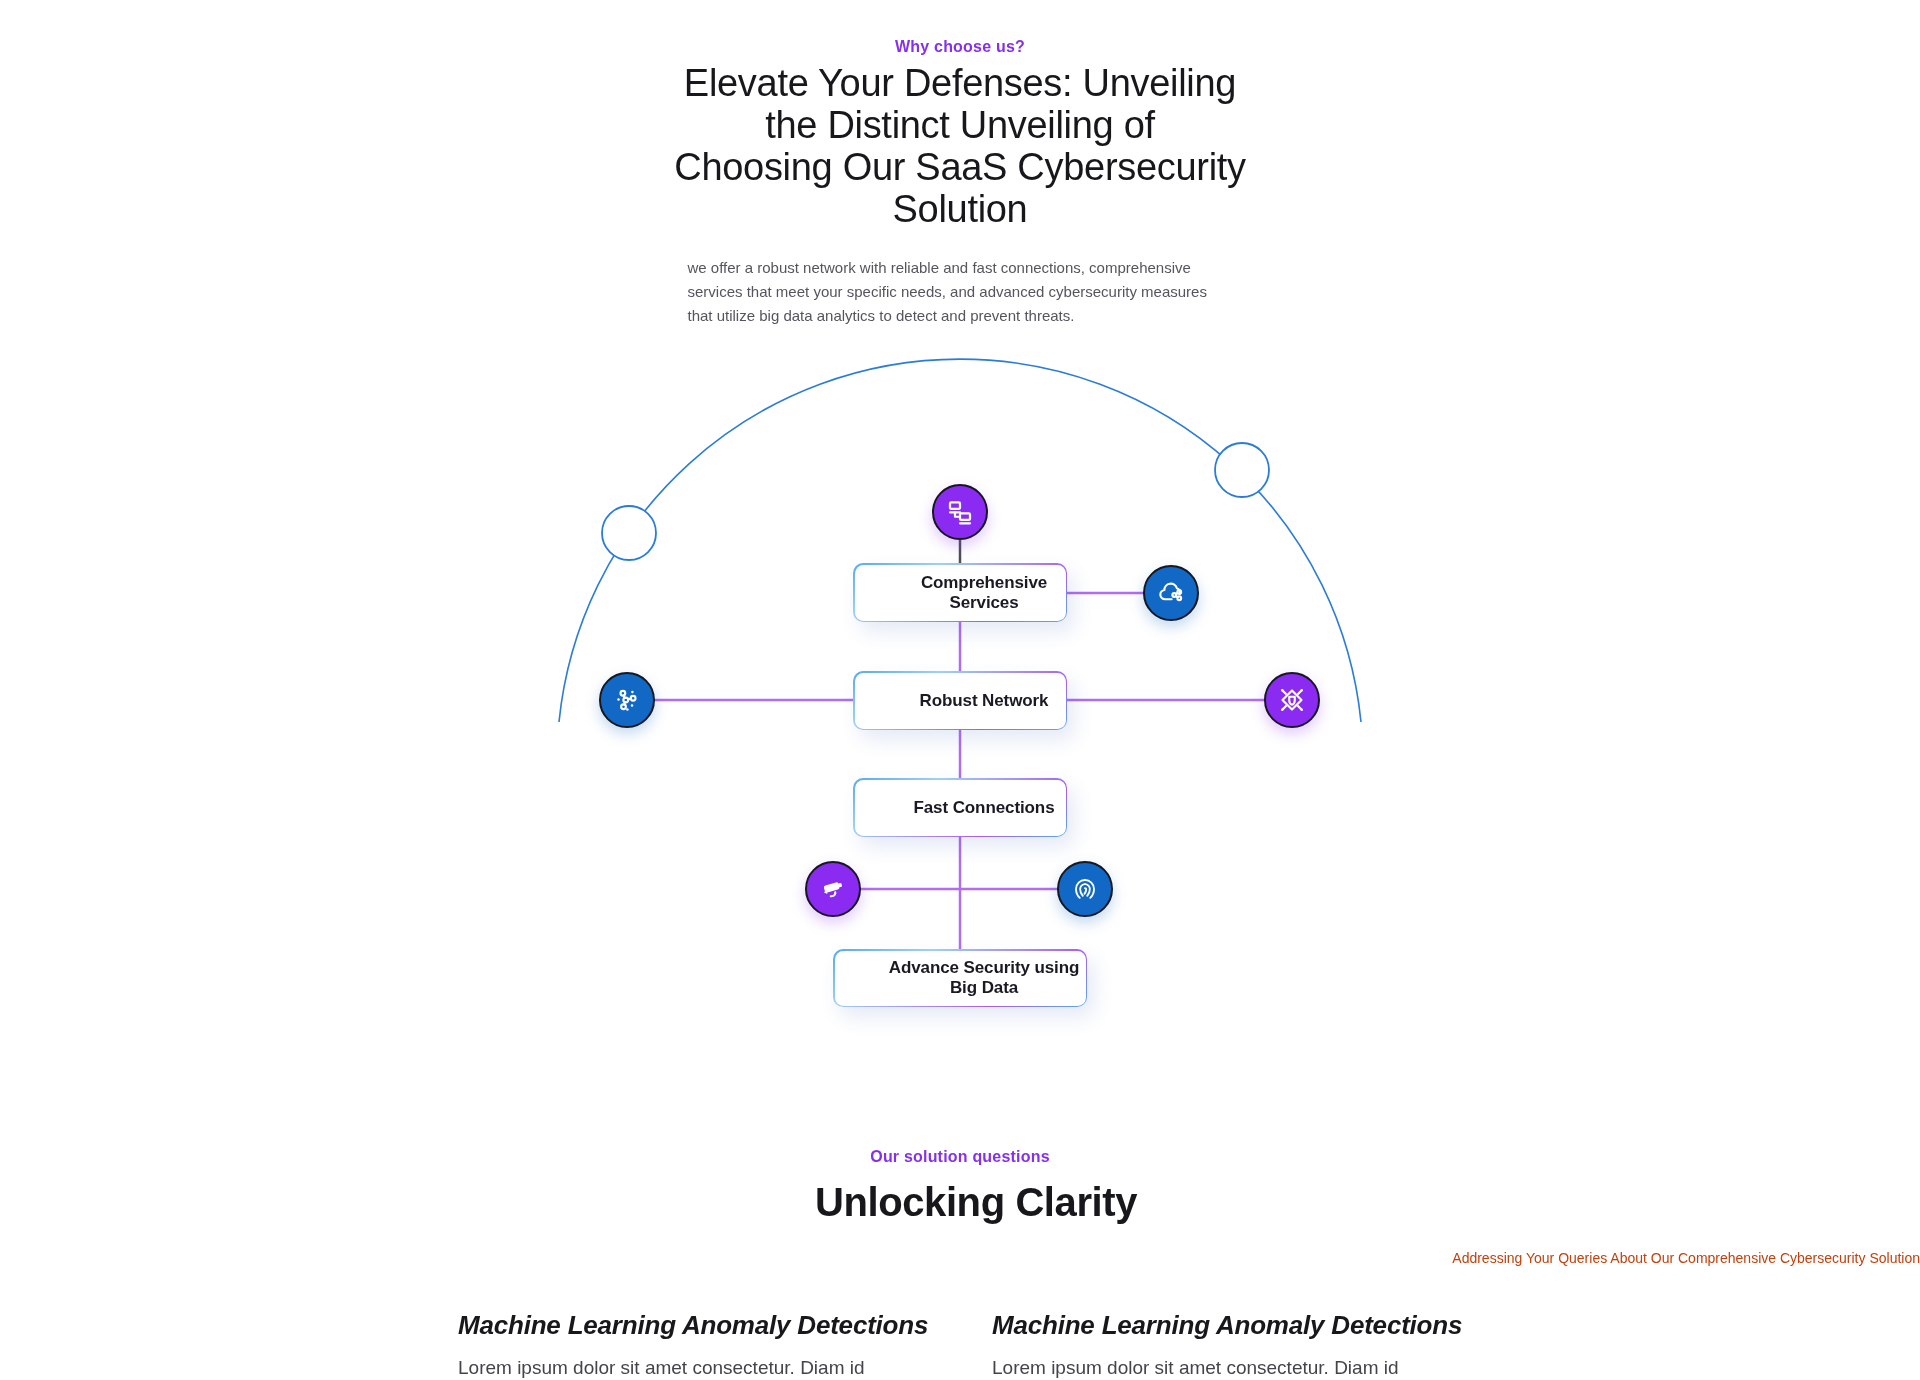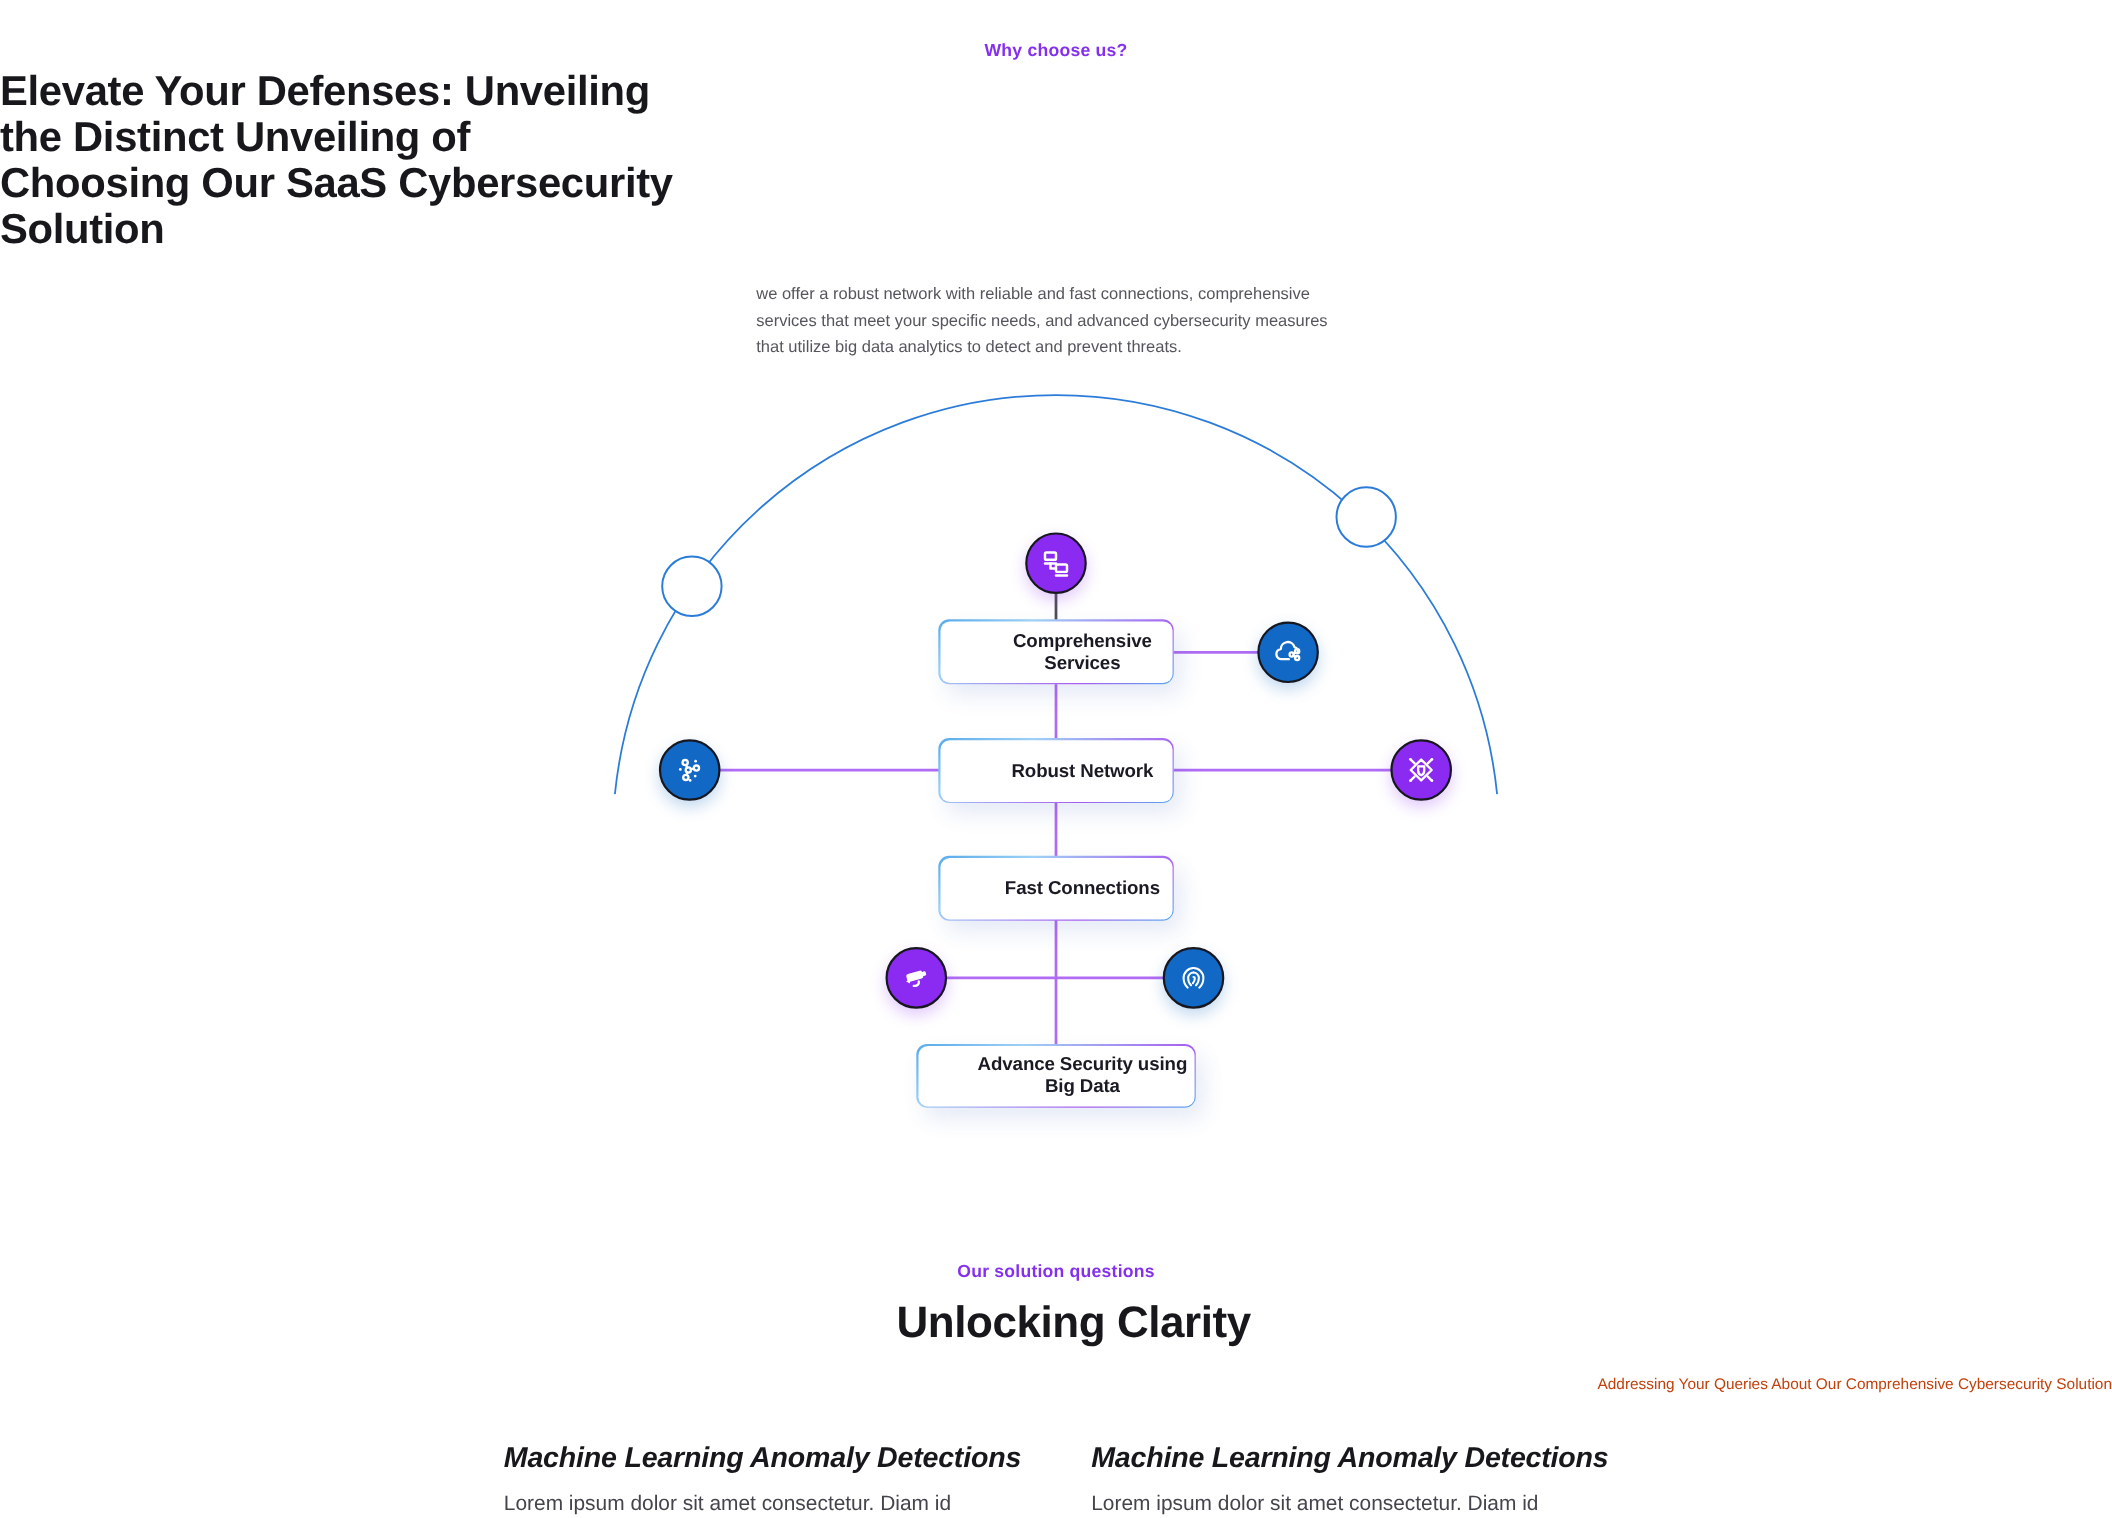--- a/index.html
+++ b/index.html
@@ -15,21 +15,21 @@
 
   
   .eyebrow {
     position:absolute; left:0; width:100%;
     text-align:center; font-size:16px; font-weight:600;
     color:#8430ee; letter-spacing:.2px;
   }
   .hero-eyebrow { top:28px;margin-top:10px; }
   .hero-title {
     position:absolute; top:62px; left:0; width:100%;
-    font-size:38px; font-weight:700;
+    text-align:center; font-size:38px; font-weight:400;
     line-height:42px; color:#17171c; letter-spacing:-.3px;
   }
   .hero-title span { display:block; }
   .hero-desc {
     position:absolute; top:256px; left:50%; transform:translateX(-50%);
     width:545px; 
     font-size:15px; line-height:24px; color:#55555e;
   }
 
   

